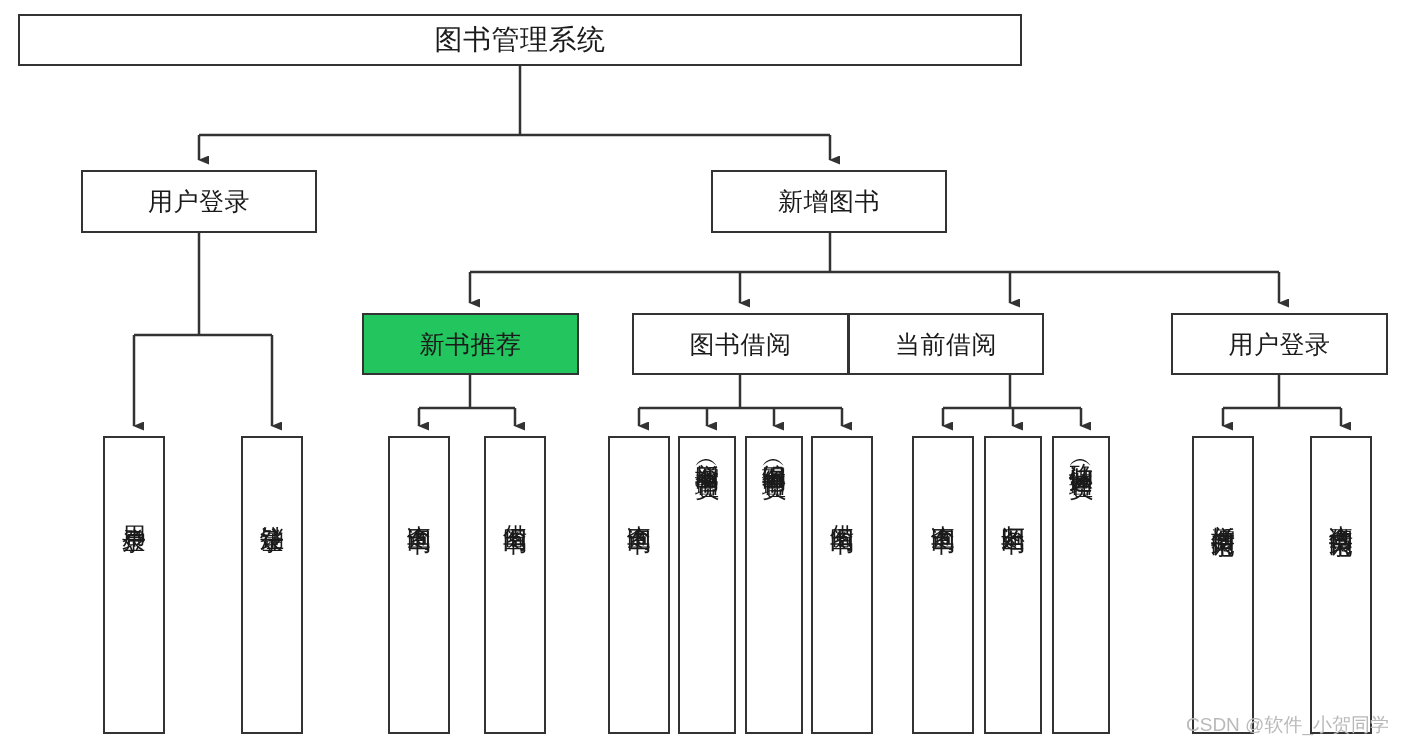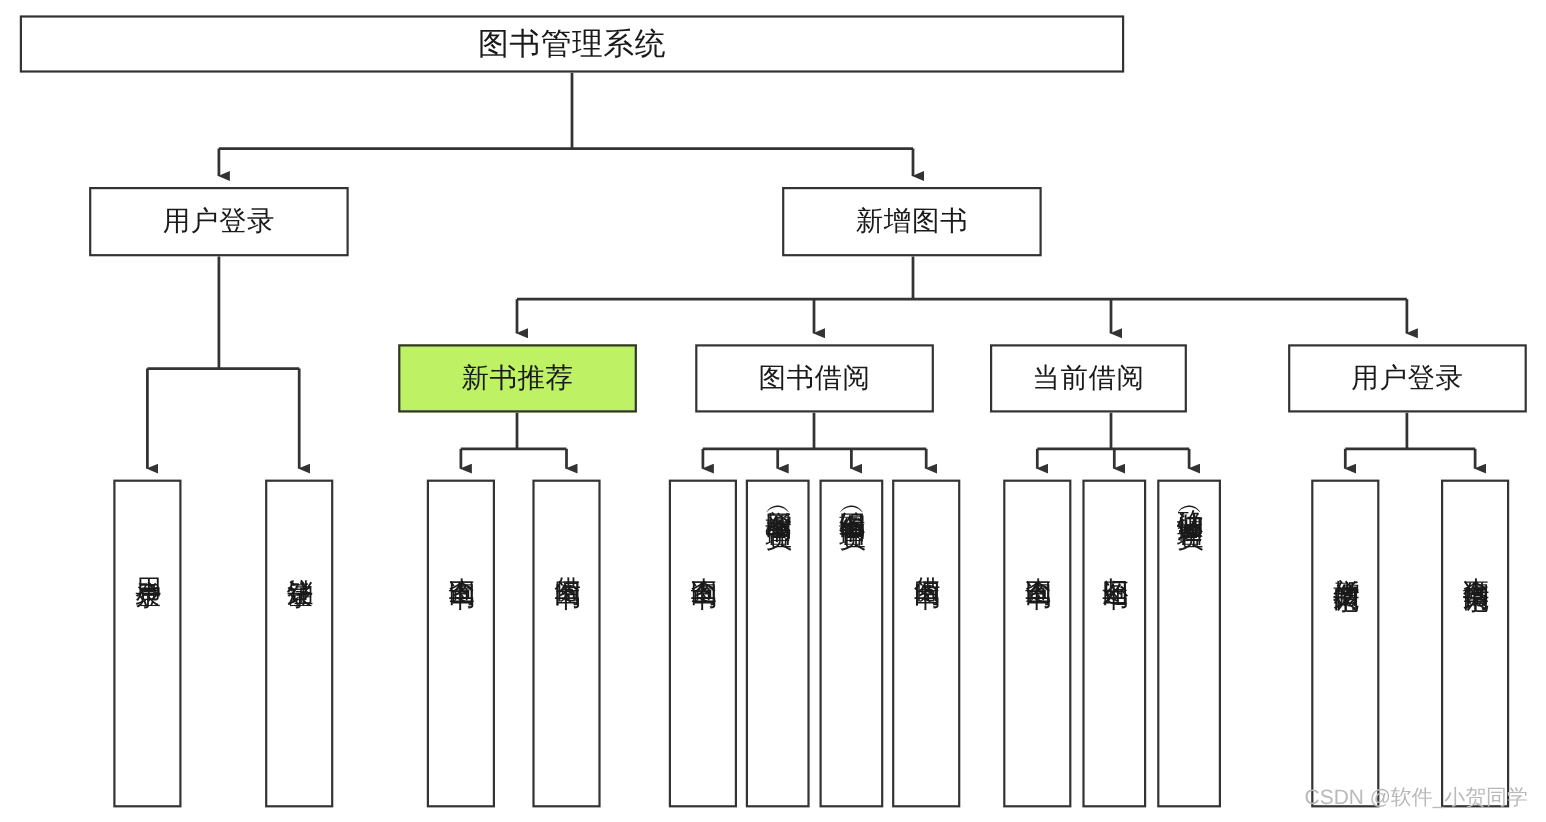--- a/index.html
+++ b/index.html
@@ -137,27 +137,27 @@
     <span class="node-label">图书管理系统</span>
   </div>
 
   <div class="node horiz" style="left: 81px; top: 170px; width: 236px; height: 63px; background: rgb(255, 255, 255); border-color: rgb(51, 51, 51);">
     <span class="node-label">用户登录</span>
   </div>
   <div class="node horiz" style="left: 711px; top: 170px; width: 236px; height: 63px; background: rgb(255, 255, 255); border-color: rgb(51, 51, 51);">
     <span class="node-label">新增图书</span>
   </div>
 
-  <div class="node horiz" style="left: 362px; top: 313px; width: 217px; height: 62px; background: #bef264; border-color: rgb(51, 51, 51);">
+  <div class="node horiz" style="left: 362px; top: 313px; width: 217px; height: 62px; background: #22c55e; border-color: rgb(51, 51, 51);">
     <span class="node-label">新书推荐</span>
   </div>
   <div class="node horiz" style="left: 632px; top: 313px; width: 217px; height: 62px; background: rgb(255, 255, 255); border-color: rgb(51, 51, 51);">
     <span class="node-label">图书借阅</span>
   </div>
-  <div class="node horiz" style="left: 900px; top: 313px; width: 179px; height: 62px; background: rgb(255, 255, 255); border-color: rgb(51, 51, 51);">
+  <div class="node horiz" style="left: 848px; top: 313px; width: 196px; height: 62px; background: rgb(255, 255, 255); border-color: rgb(51, 51, 51);">
     <span class="node-label">当前借阅</span>
   </div>
   <div class="node horiz" style="left: 1171px; top: 313px; width: 217px; height: 62px; background: rgb(255, 255, 255); border-color: rgb(51, 51, 51);">
     <span class="node-label">用户登录</span>
   </div>
 
   <div class="node vert center" style="left: 103px; top: 436px; width: 62px; height: 298px; background: rgb(255, 255, 255); border-color: rgb(51, 51, 51);">
     <span class="node-label">用户登录</span>
   </div>
   <div class="node vert center" style="left: 241px; top: 436px; width: 62px; height: 298px; background: rgb(255, 255, 255); border-color: rgb(51, 51, 51);">

